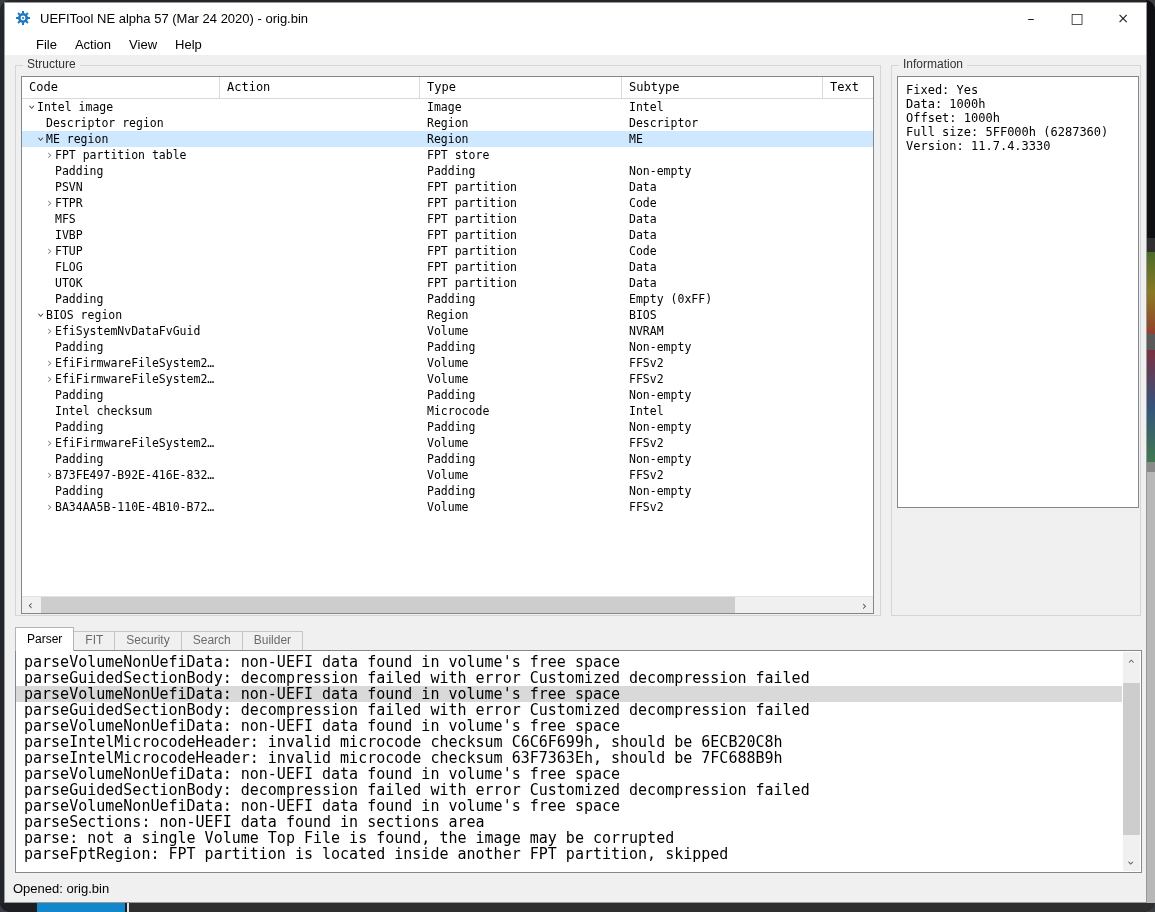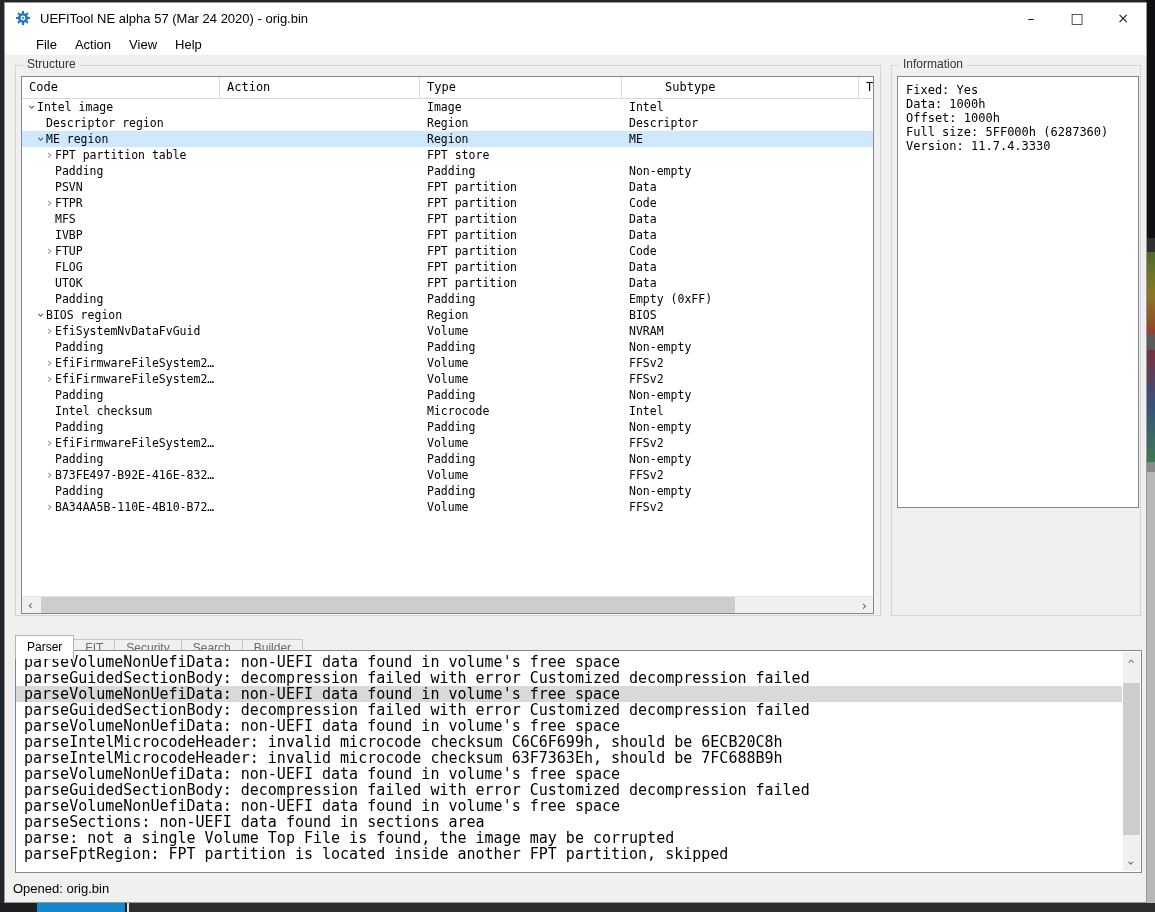--- a/index.html
+++ b/index.html
@@ -1,18 +1,18 @@
 <!DOCTYPE html>
 <html><head>
 <meta charset="utf-8">
 <style>
   html,body{margin:0;padding:0;background:#3a3d42;}
   *{box-sizing:border-box;}
   #screen{position:relative;width:1155px;height:912px;background:#23262b;overflow:hidden;
-          font-family:"Liberation Sans",sans-serif;}
+          font-family:"Liberation Sans",sans-serif;border-radius:10px;}
 
   
   .desk-right{position:absolute;right:0;top:0;width:9px;height:912px;}
   .desk-right .b1{height:238px;background:#0e0f12;}
   .desk-right .b2{height:14px;background:#2f2f2f;}
   .desk-right .b3{height:82px;background:linear-gradient(180deg,#4a6b2a,#8a7a22,#93402c);}
   .desk-right .b4{height:16px;background:#5a5a5a;}
   .desk-right .b5{height:112px;background:linear-gradient(180deg,#7a3040,#35537c,#3f7a50);}
   .desk-right .b6{height:10px;background:#8a8a8a;}
   .desk-right .b7{height:440px;background:#b8b8b8;}
@@ -42,21 +42,21 @@
 
   
   .tree{position:absolute;left:16px;top:73px;width:853px;height:538px;background:#fff;
         border:1px solid #828790;overflow:hidden;}
   .thead{display:flex;height:22px;background:#fff;border-bottom:1px solid #d9d9d9;
          font-family:"DejaVu Sans Mono",monospace;font-size:12px;color:#000;}
   .hcell{padding:3px 0 0 7px;border-right:1px solid #d9d9d9;overflow:hidden;white-space:nowrap;}
   .hc0{width:198px;flex:none;}
   .hc1{width:200px;flex:none;}
   .hc2{width:202px;flex:none;}
-  .hc3{width:201px;flex:none;margin-left:36px;}
+  .hc3{width:201px;flex:none;}
   .hc4{flex:1;border-right:none;}
   .trows{position:absolute;top:22px;left:0;right:0;bottom:17px;overflow:hidden;}
   .trow{display:flex;height:16px;line-height:16px;white-space:nowrap;
         font-family:"DejaVu Sans Mono",monospace;font-size:11.5px;color:#000;}
   .trow.sel{background:#cde8ff;}
   .trow .c{overflow:hidden;flex:none;}
   .cname{width:198px;display:flex;}
   .cact{width:200px;padding-left:7px;}
   .ctyp{width:202px;padding-left:7px;}
   .csub{width:201px;padding-left:7px;}
@@ -82,21 +82,21 @@
   .vscroll .strack{width:17px;}
   .sthumb-v{position:absolute;left:0;top:14px;width:17px;height:152px;background:#cdcdcd;}
 
   
   .infobox{position:absolute;left:892px;top:73px;width:242px;height:432px;background:#fff;
            border:1px solid #828790;padding:6px 0 0 8px;}
   .info-line{font-family:"DejaVu Sans Mono",monospace;font-size:12px;line-height:14px;
              color:#000;white-space:nowrap;}
 
   
-  .tabbar{position:absolute;left:10px;top:624px;height:23px;display:flex;align-items:flex-end;margin-top:8px;}
+  .tabbar{position:absolute;left:10px;top:624px;height:23px;display:flex;align-items:flex-end;}
   .tab{height:19px;padding:1px 11px 0 11px;font-size:12px;color:#6b6b6b;background:#f0f0f0;
        border:1px solid #c5c5c5;border-bottom:none;margin-right:-1px;white-space:nowrap;}
   .tab.active{height:24px;padding-top:4px;background:#fff;color:#000;position:relative;z-index:3;
               margin-bottom:-1px;border-color:#b4b4b4;}
 
   
   .logpane{position:absolute;left:10px;top:647px;width:1127px;height:223px;background:#fff;
            border:1px solid #828790;overflow:hidden;}
   .loglines{position:absolute;left:0;top:3px;right:19px;}
   .logline{height:16px;line-height:16px;padding-left:8px;white-space:nowrap;overflow:hidden;

